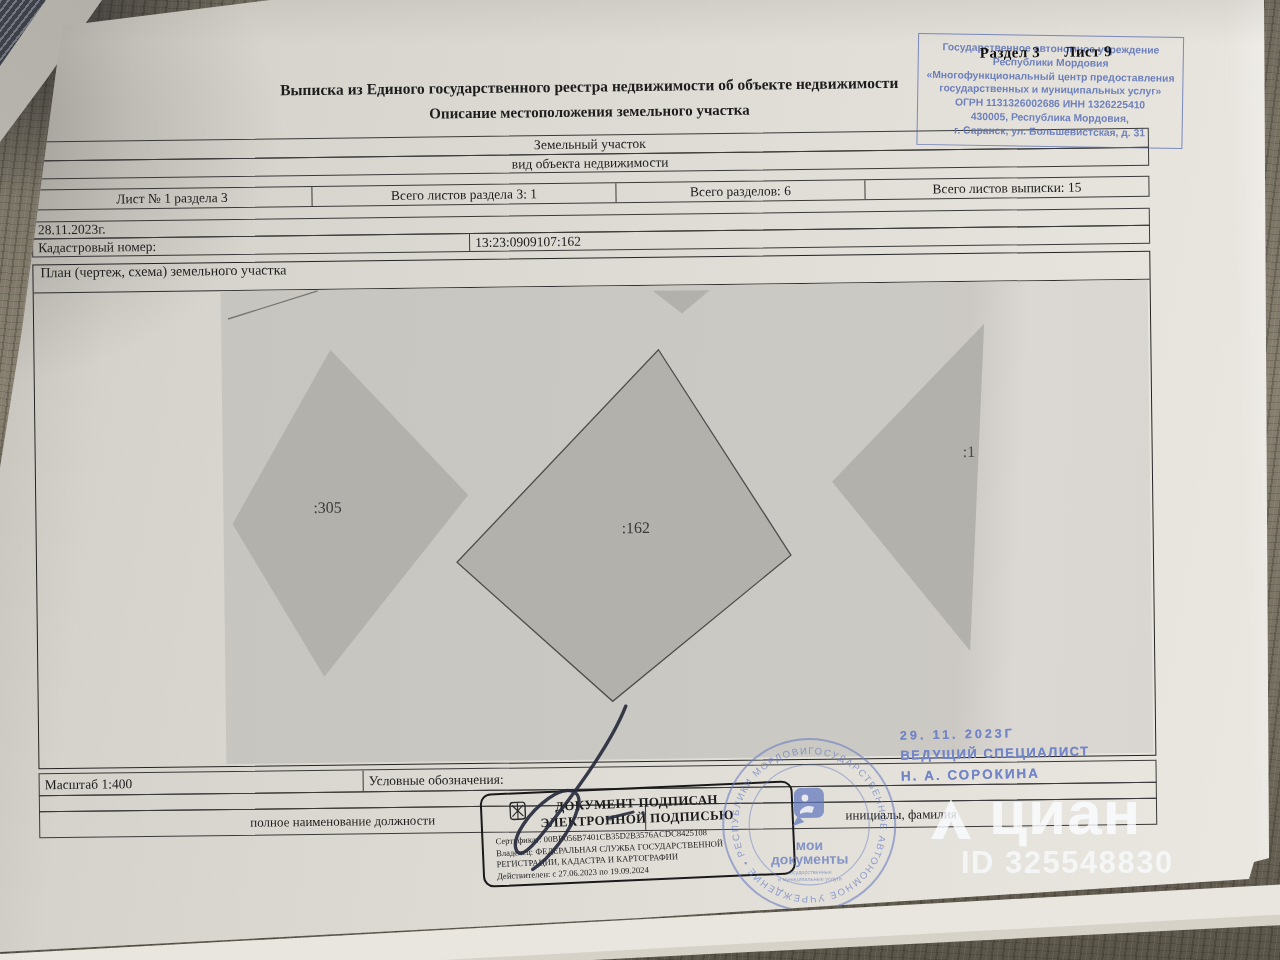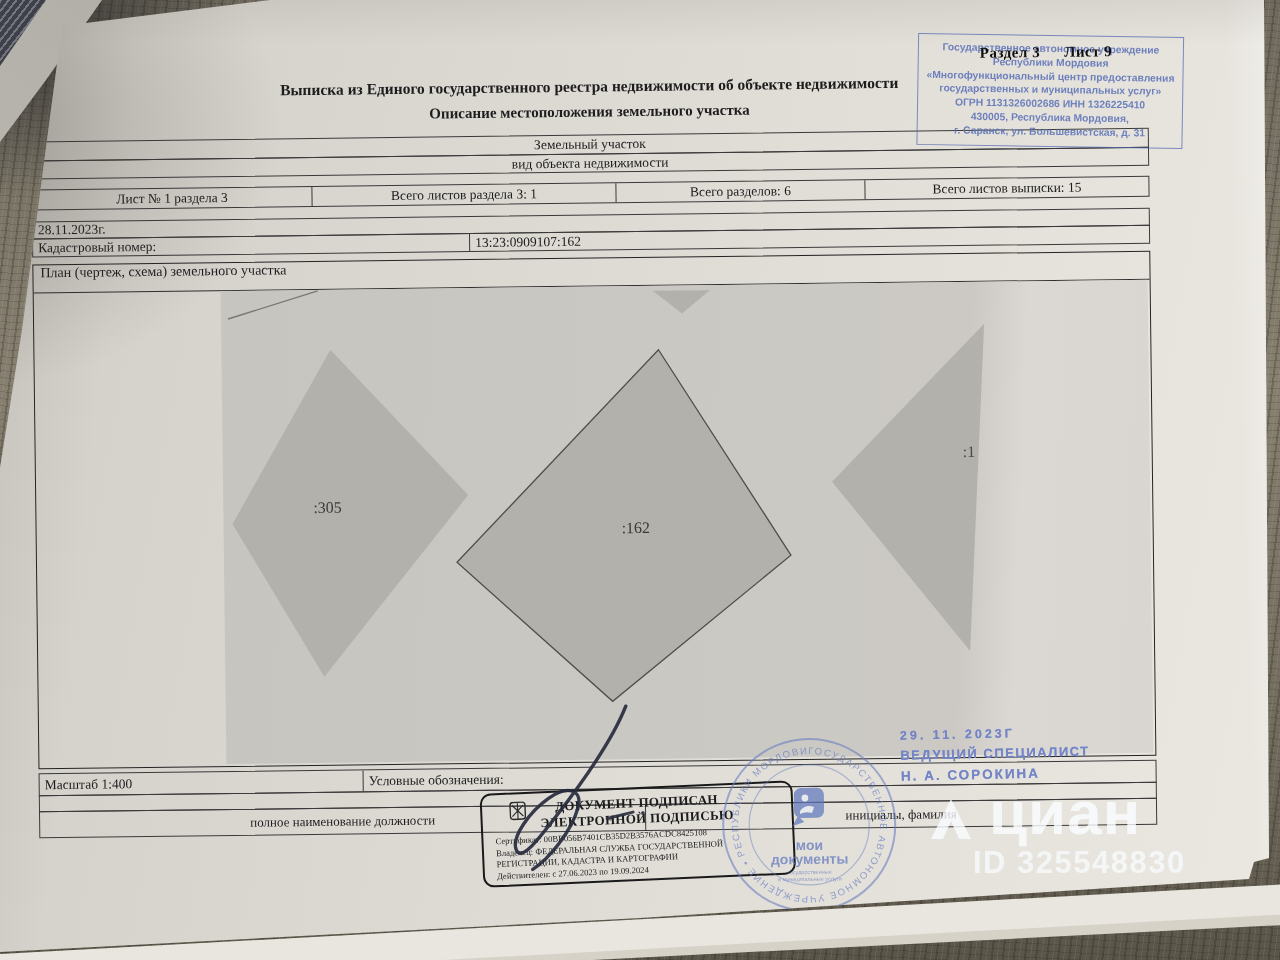--- a/index.html
+++ b/index.html
@@ -75,21 +75,21 @@
   .sp-date{font-size:12.5px;letter-spacing:3px;}
   .sp-pos{font-size:13px;letter-spacing:1.5px;margin-top:5px;}
   .sp-name{font-size:13.5px;letter-spacing:2px;margin-top:6px;}
   .round-stamp{position:absolute;left:700px;top:732px;z-index:23;opacity:.85;}
   .signature{position:absolute;left:455px;top:700px;z-index:26;}
   
   .wm{position:absolute;left:925px;top:785px;z-index:80;color:rgba(250,252,255,.8);
     font-family:"Liberation Sans",sans-serif;}
   .wm-row1{display:flex;align-items:flex-end;gap:12px;}
   .wm-brand{font-size:62px;font-weight:bold;line-height:.9;letter-spacing:1px;}
-  .wm-id{margin-left:48px;margin-top:4px;font-size:31px;font-weight:bold;
+  .wm-id{margin-left:36px;margin-top:4px;font-size:31px;font-weight:bold;
     letter-spacing:1.5px;color:rgba(250,252,255,.72);text-align:center;}
 </style>
 </head>
 <body>
 
 <div class="scene">
   <div class="carpet"></div>
 
   <div class="curl"></div>
   <div class="curl-corner"></div>

